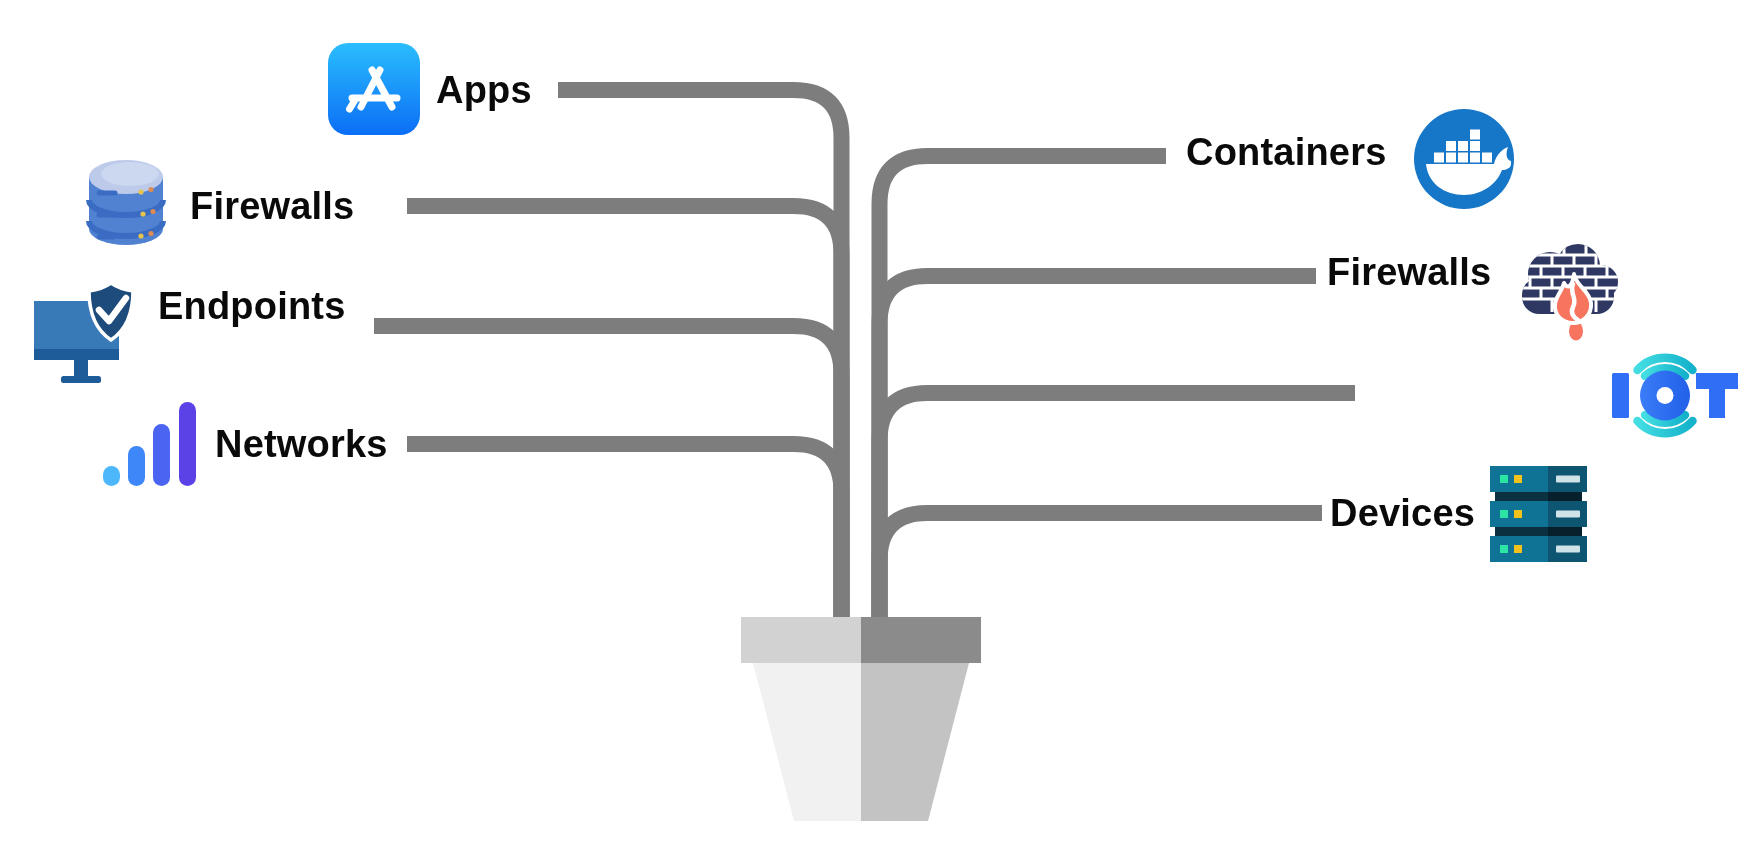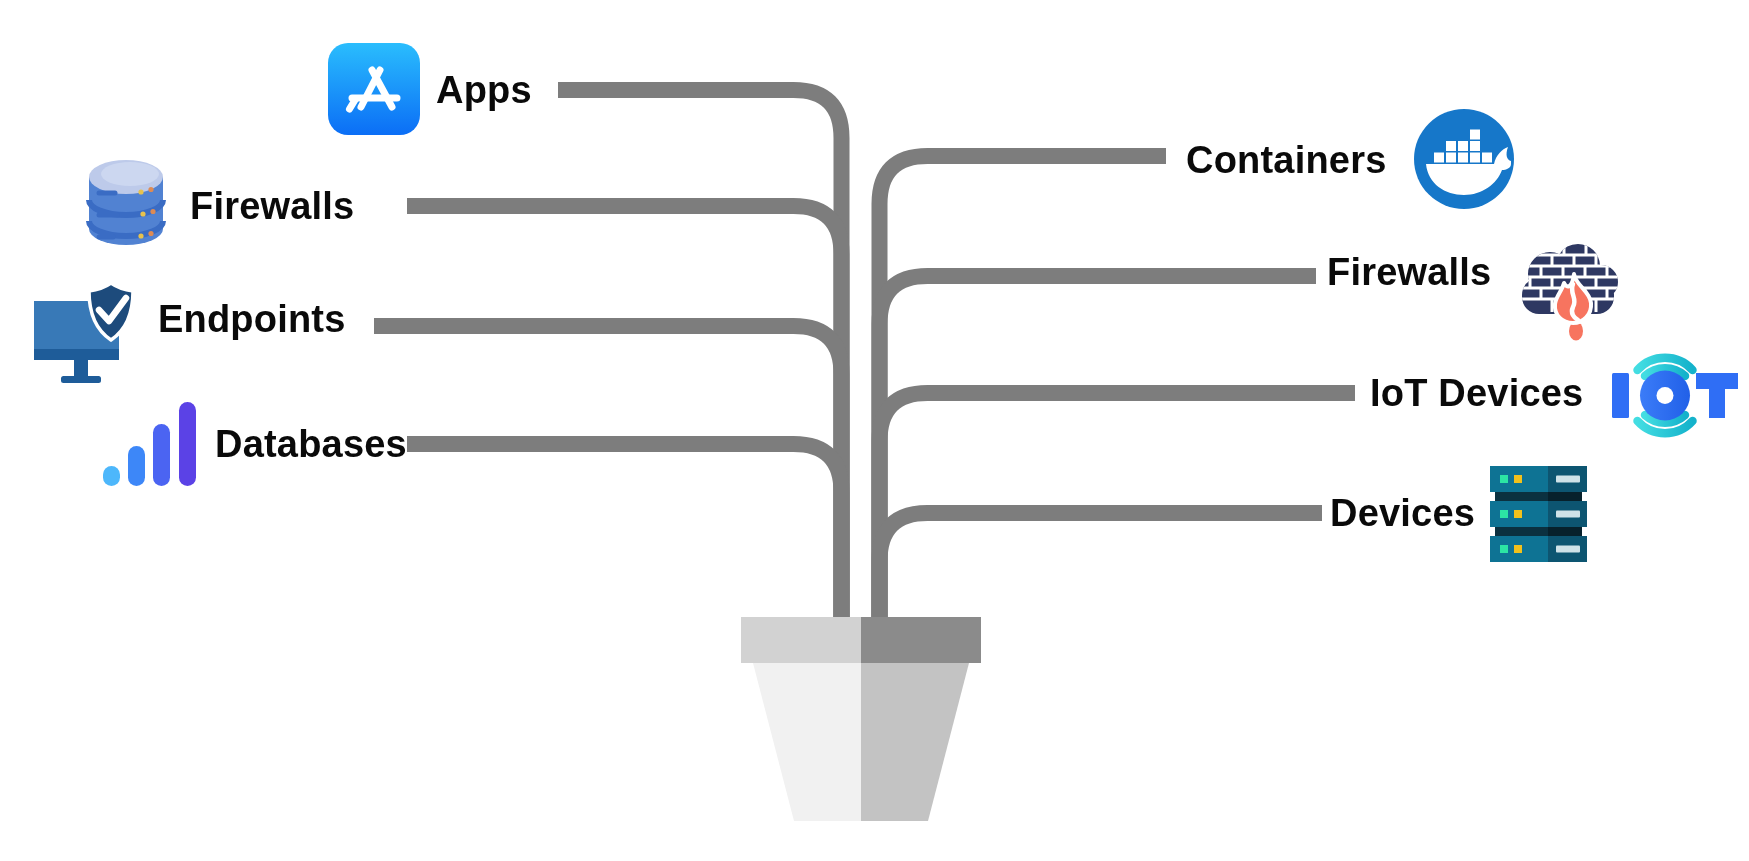--- a/index.html
+++ b/index.html
@@ -10,24 +10,24 @@
   .layer{position:absolute;left:0;top:0;}
   .node-label{
     position:absolute;transform:translateY(-50%);
     font-size:38px;font-weight:700;color:#0a0a0a;line-height:1;white-space:nowrap;
     letter-spacing:0.2px;
   }
   .icon{position:absolute;}
   
   .lbl-apps{left:436px;top:90px;}
   .lbl-databases{left:190px;top:206px;}
-  .lbl-endpoints{left:158px;top:319px;}
+  .lbl-endpoints{left:158px;top:306px;}
   .lbl-networks{left:215px;top:444px;}
   
-  .lbl-containers{left:1186px;top:160px;}
+  .lbl-containers{left:1186px;top:152px;}
   .lbl-firewalls{left:1327px;top:272px;}
   .lbl-iot{left:1370px;top:393px;}
   .lbl-servers{left:1330px;top:513px;}
   
   .ic-appstore{left:328px;top:43px;width:92px;height:92px;}
   .ic-database{left:85px;top:155px;width:82px;height:100px;}
   .ic-endpoint{left:33px;top:281px;width:103px;height:102px;}
   .ic-network{left:103px;top:400px;width:93px;height:86px;}
   .ic-docker{left:1412px;top:107px;width:104px;height:104px;}
   .ic-firewall{left:1516px;top:234px;width:104px;height:108px;}
@@ -114,21 +114,21 @@
   <span class="node-label lbl-endpoints">Endpoints</span>
 
   <div class="icon ic-network">
     <svg width="93" height="86" viewBox="0 0 93 86">
       <rect x="0" y="66" width="17" height="20" rx="8.5" fill="#4db7fb"></rect>
       <rect x="25" y="46" width="17" height="40" rx="8.5" fill="#3d87f8"></rect>
       <rect x="50" y="24" width="17" height="62" rx="8.5" fill="#4b64f2"></rect>
       <rect x="76" y="2" width="17" height="84" rx="8.5" fill="#5b42e6"></rect>
     </svg>
   </div>
-  <span class="node-label lbl-networks">Databases</span>
+  <span class="node-label lbl-networks">Networks</span>
 
   <span class="node-label lbl-containers">Containers</span>
   <div class="icon ic-docker">
     <svg width="104" height="104" viewBox="0 0 104 104">
       <circle cx="52" cy="52" r="50" fill="#1677c9"></circle>
       <path d="M14 57 L82 57 C84 48 90 42 96 40 C93 48 95 53 99 54 L99 57 C99 61 94 63 90 63 C85 77 70 88 52 88 C33 88 16 77 14 57 Z" fill="#ffffff"></path>
       <g fill="#ffffff">
         <rect x="22" y="45.5" width="10" height="10"></rect>
         <rect x="34" y="45.5" width="10" height="10"></rect>
         <rect x="46" y="45.5" width="10" height="10"></rect>
@@ -182,21 +182,20 @@
             <line x1="58" y1="65" x2="58" y2="78"></line>
             <line x1="80" y1="65" x2="80" y2="78"></line>
         </g>
       </g>
       <ellipse cx="60" cy="97" rx="7" ry="9.5" fill="#f7745f"></ellipse>
       <path d="M58 40 C60 52 74 57 75 69 C76 81 67 89 57 89 C46 89 38 81 39 70 C40 62 46 57 48 49 C51 55 56 54 58 40 Z" fill="#f7745f" stroke="#ffffff" stroke-width="4" stroke-linejoin="round"></path>
       <path d="M57 50 C53 60 62 64 57 73 C54 79 58 84 62 86" fill="none" stroke="#ffffff" stroke-width="4.5" stroke-linecap="round"></path>
     </svg>
   </div>
 
-  <span class="node-label lbl-iot">IoT Devices</span>
   <div class="icon ic-iot">
     <svg width="126" height="96" viewBox="0 0 126 96">
       <defs>
         <linearGradient id="iotb" x1="0" y1="0" x2="1" y2="0">
           <stop offset="0" stop-color="#3b7cf8"></stop>
             <stop offset="1" stop-color="#2160e8"></stop>
         </linearGradient>
         <linearGradient id="iott" x1="0" y1="0" x2="1" y2="0">
           <stop offset="0" stop-color="#43dde2"></stop>
             <stop offset="1" stop-color="#14b2cb"></stop>

